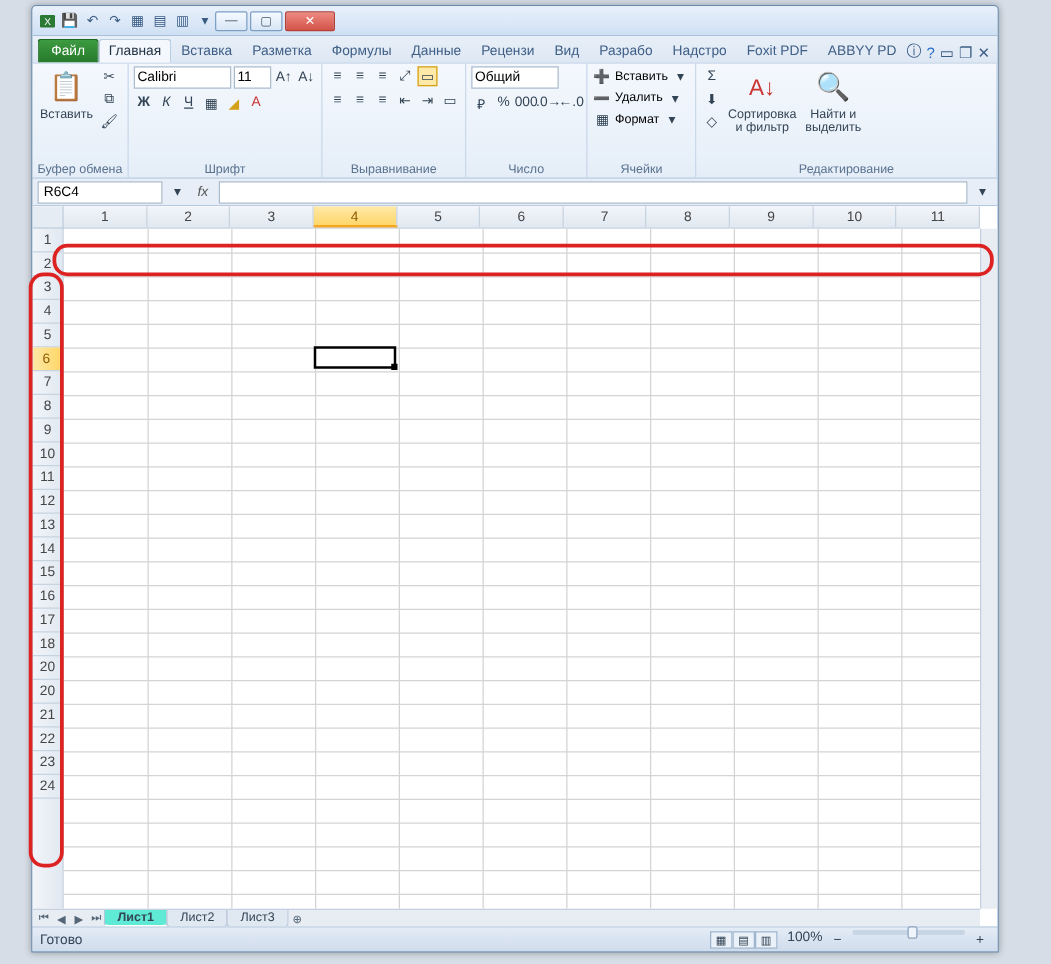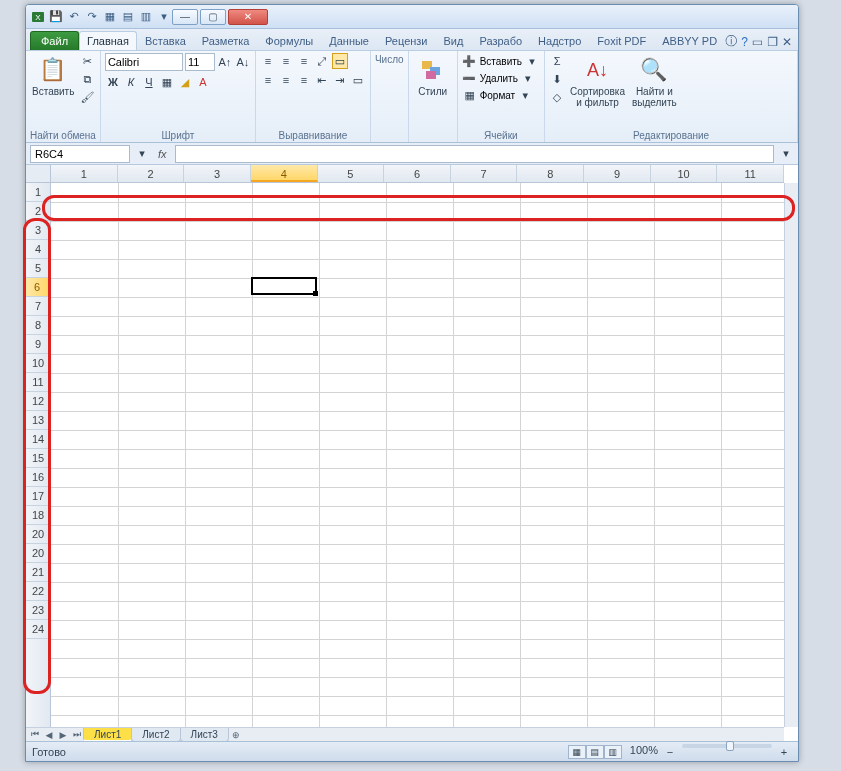--- a/index.html
+++ b/index.html
@@ -46,21 +46,21 @@
 .cells{position:absolute;left:25px;top:18px;right:14px;bottom:14px;background:#fff}
 .gridline-v{position:absolute;top:0;bottom:0;width:1px;background:#d4d4d4}
 .gridline-h{position:absolute;left:0;right:0;height:1px;background:#d4d4d4}
 .sel-cell{position:absolute;border:2px solid #000;background:#fff;pointer-events:none}
 .sel-handle{position:absolute;width:5px;height:5px;background:#000;right:-3px;bottom:-3px}
 .vscroll{position:absolute;right:0;top:18px;bottom:14px;width:14px;background:#e8edf4;border-left:1px solid #c5d1e0}
 .hscroll-area{position:absolute;left:0;right:14px;bottom:0;height:14px;display:flex;background:#e8edf4;border-top:1px solid #c5d1e0}
 .sheet-tabs{display:flex;align-items:center;gap:0;padding-left:2px}
 .tabnav{width:14px;height:14px;display:flex;align-items:center;justify-content:center;color:#567;cursor:pointer;font-size:9px}
 .sheettab{padding:0 10px;height:14px;line-height:13px;font-size:10px;background:#fff;border:1px solid #b8c6d8;border-top:none;border-radius:0 0 4px 4px;margin-left:-1px;cursor:pointer;color:#345}
-.sheettab.active{background:#fde047;font-weight:normal;border-bottom:2px solid #fff}
+.sheettab.active{background:#5eead4;font-weight:bold;border-bottom:2px solid #fff}
 .sheettab.inact{background:#e0e8f2}
 .hscroll{flex:1;background:#e8edf4}
 .statusbar{height:20px;background:linear-gradient(#e4ecf6,#cfdcec);border-top:1px solid #a9c0d9;display:flex;align-items:center;padding:0 6px;font-size:11px;color:#345}
 .statusbar .sp{flex:1}
 .viewbtns{display:flex;gap:0}
 .viewbtn{width:18px;height:14px;border:1px solid #9fb5cd;background:#eaf1f9;cursor:pointer;font-size:9px;display:flex;align-items:center;justify-content:center}
 .zoom{display:flex;gap:4px;margin-left:8px}
 .zslider{width:90px;height:4px;background:#c8d5e5;position:relative;border-radius:2px}
 .zthumb{position:absolute;left:44px;top:-3px;width:8px;height:10px;background:#f0f5fb;border:1px solid #8aa3bf;border-radius:2px}
 .annot-col{position:absolute;border:3px solid #d22;border-radius:12px;pointer-events:none}
@@ -124,21 +124,21 @@
         <div class="bigbtn">
           <div class="bi">📋</div>
           <div class="bl">Вставить</div>
         </div>
         <div class="col">
           <span class="mini">✂</span>
           <span class="mini">⧉</span>
           <span class="mini">🖌</span>
         </div>
       </div>
-      <div class="glabel">Найти обмена</div>
+      <div class="glabel">Буфер обмена</div>
     </div>
 
     <div class="group">
       <div class="gbody col" style="gap:3px">
         <div class="row">
           <input class="combo" style="width: 78px;" value="Calibri">
           <input class="combo" style="width: 30px;" value="11">
           <span class="mini">A↑</span>
           <span class="mini">A↓</span>
         </div>
@@ -169,38 +169,33 @@
           <span class="mini">≡</span>
           <span class="mini">⇤</span>
           <span class="mini">⇥</span>
           <span class="mini">▭</span>
         </div>
       </div>
       <div class="glabel">Выравнивание</div>
     </div>
 
     <div class="group">
+      <div class="gbody col" style="gap:3px">
+        <input class="combo" style="width: 70px;" value="Общий">
+        <div class="row">
+          <span class="mini">₽</span>
+          <span class="mini">%</span>
+          <span class="mini">000</span>
+          <span class="mini">.0→</span>
+          <span class="mini">←.0</span>
+        </div>
+      </div>
       <div class="glabel">Число</div>
     </div>
 
-    <div class="group">
-      <div class="gbody">
-        <div class="bigbtn">
-          <div class="bi">
-              <svg width="26" height="26">
-                <rect x="2" y="4" width="10" height="8" fill="#e8b84a"></rect>
-                <rect x="10" y="10" width="10" height="8" fill="#6aa5e0"></rect>
-                <rect x="6" y="14" width="10" height="8" fill="#d06aa0"></rect>
-              </svg>
-            </div>
-          <div class="bl">Стили</div>
-        </div>
-      </div>
-      <div class="glabel"></div>
-    </div>
 
     <div class="group">
       <div class="gbody col" style="gap:1px">
         <div class="row">
             <span class="mini">➕</span>
             <span style="font-size:10px">Вставить</span>
             <span class="mini">▾</span>
           </div>
         <div class="row">
             <span class="mini">➖</span>

